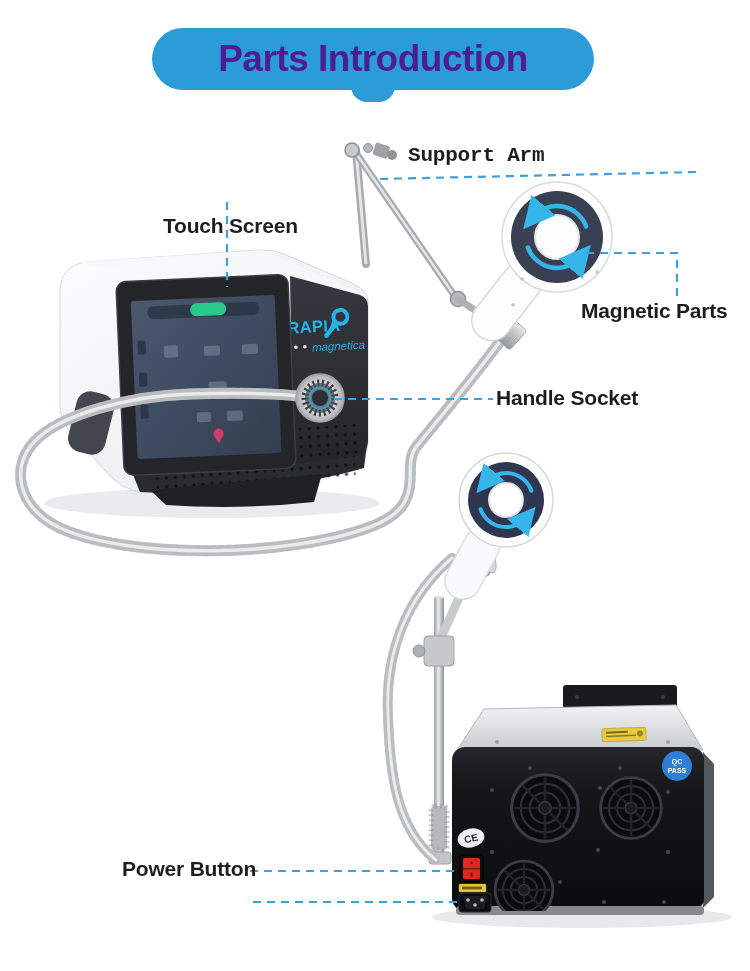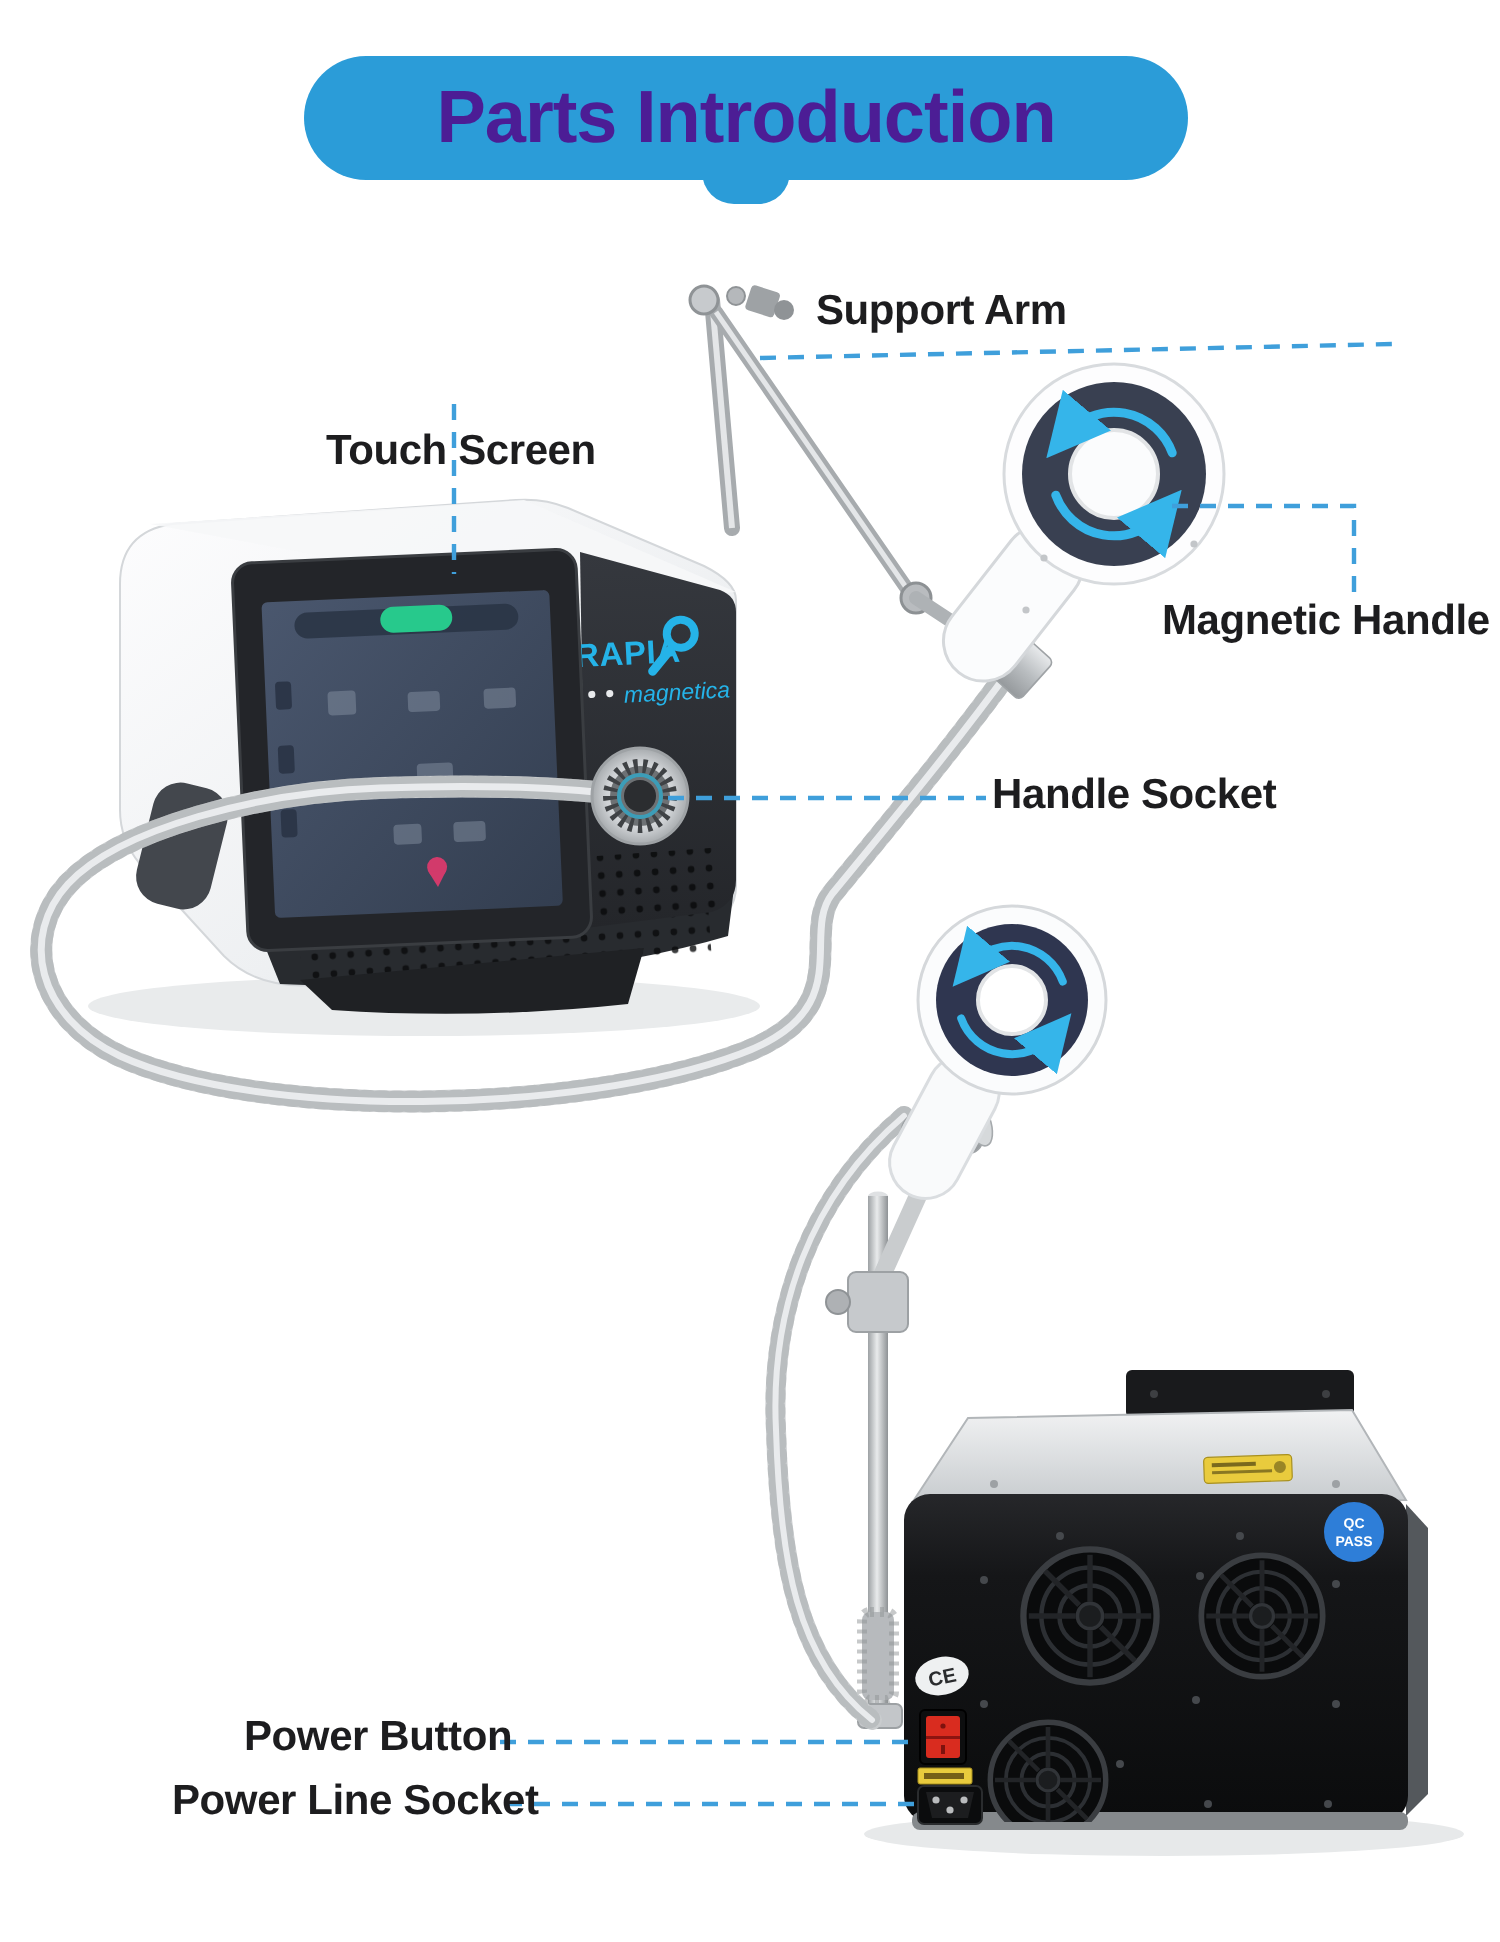--- a/index.html
+++ b/index.html
@@ -7,42 +7,41 @@
         font-family:"Liberation Sans",sans-serif;}
   #art{position:absolute;left:0;top:0;width:750px;height:971px;}
   .banner{position:absolute;left:152px;top:28px;width:442px;height:62px;background:#2b9cd8;
           border-radius:31px;display:flex;align-items:center;justify-content:center;z-index:3;}
   .banner-notch{position:absolute;left:351px;top:86px;width:44px;height:16px;background:#2b9cd8;
           border-radius:0 0 20px 20px;z-index:2;}
   .banner-title{color:#4c1d95;font-size:37px;font-weight:bold;letter-spacing:-0.5px;}
   .callout-label{position:absolute;color:#1d1d1f;font-size:21px;font-weight:600;
           letter-spacing:-0.2px;white-space:nowrap;z-index:3;}
   #lbl-touch{left:163px;top:169px;margin-top:45px;}
-  #lbl-arm{left:408px;top:144px;}
+  #lbl-arm{left:408px;top:144px;font-family:Liberation Mono, monospace;}
   #lbl-handle{left:581px;top:299px;}
   #lbl-socket{left:496px;top:386px;}
   #lbl-power{left:122px;top:857px;}
   #lbl-line{left:86px;top:889px;}
 </style>
 </head>
 <body>
 
 <div id="page">
 
   <div class="banner">
     <span class="banner-title">Parts Introduction</span>
   </div>
   <div class="banner-notch"></div>
 
   <div class="callout-label" id="lbl-touch">Touch Screen</div>
   <div class="callout-label" id="lbl-arm">Support Arm</div>
-  <div class="callout-label" id="lbl-handle">Magnetic Handle</div>
+  <div class="callout-label" id="lbl-handle">Magnetic Parts</div>
   <div class="callout-label" id="lbl-power">Power Button</div>
   <div class="callout-label" id="lbl-socket">Handle Socket</div>
-  <div class="callout-label" id="lbl-line">Power Line Socket</div>
 
   <svg id="art" viewBox="0 0 750 971">
     <defs>
       <linearGradient id="bodyGrad" x1="0" y1="0" x2="1" y2="1">
         <stop offset="0" stop-color="#fdfdfe"></stop>
           <stop offset="0.6" stop-color="#eef0f2"></stop>
           <stop offset="1" stop-color="#dde0e3"></stop>
       </linearGradient>
       <linearGradient id="screenGrad" x1="0" y1="0" x2="1" y2="1">
         <stop offset="0" stop-color="#4a576e"></stop>

